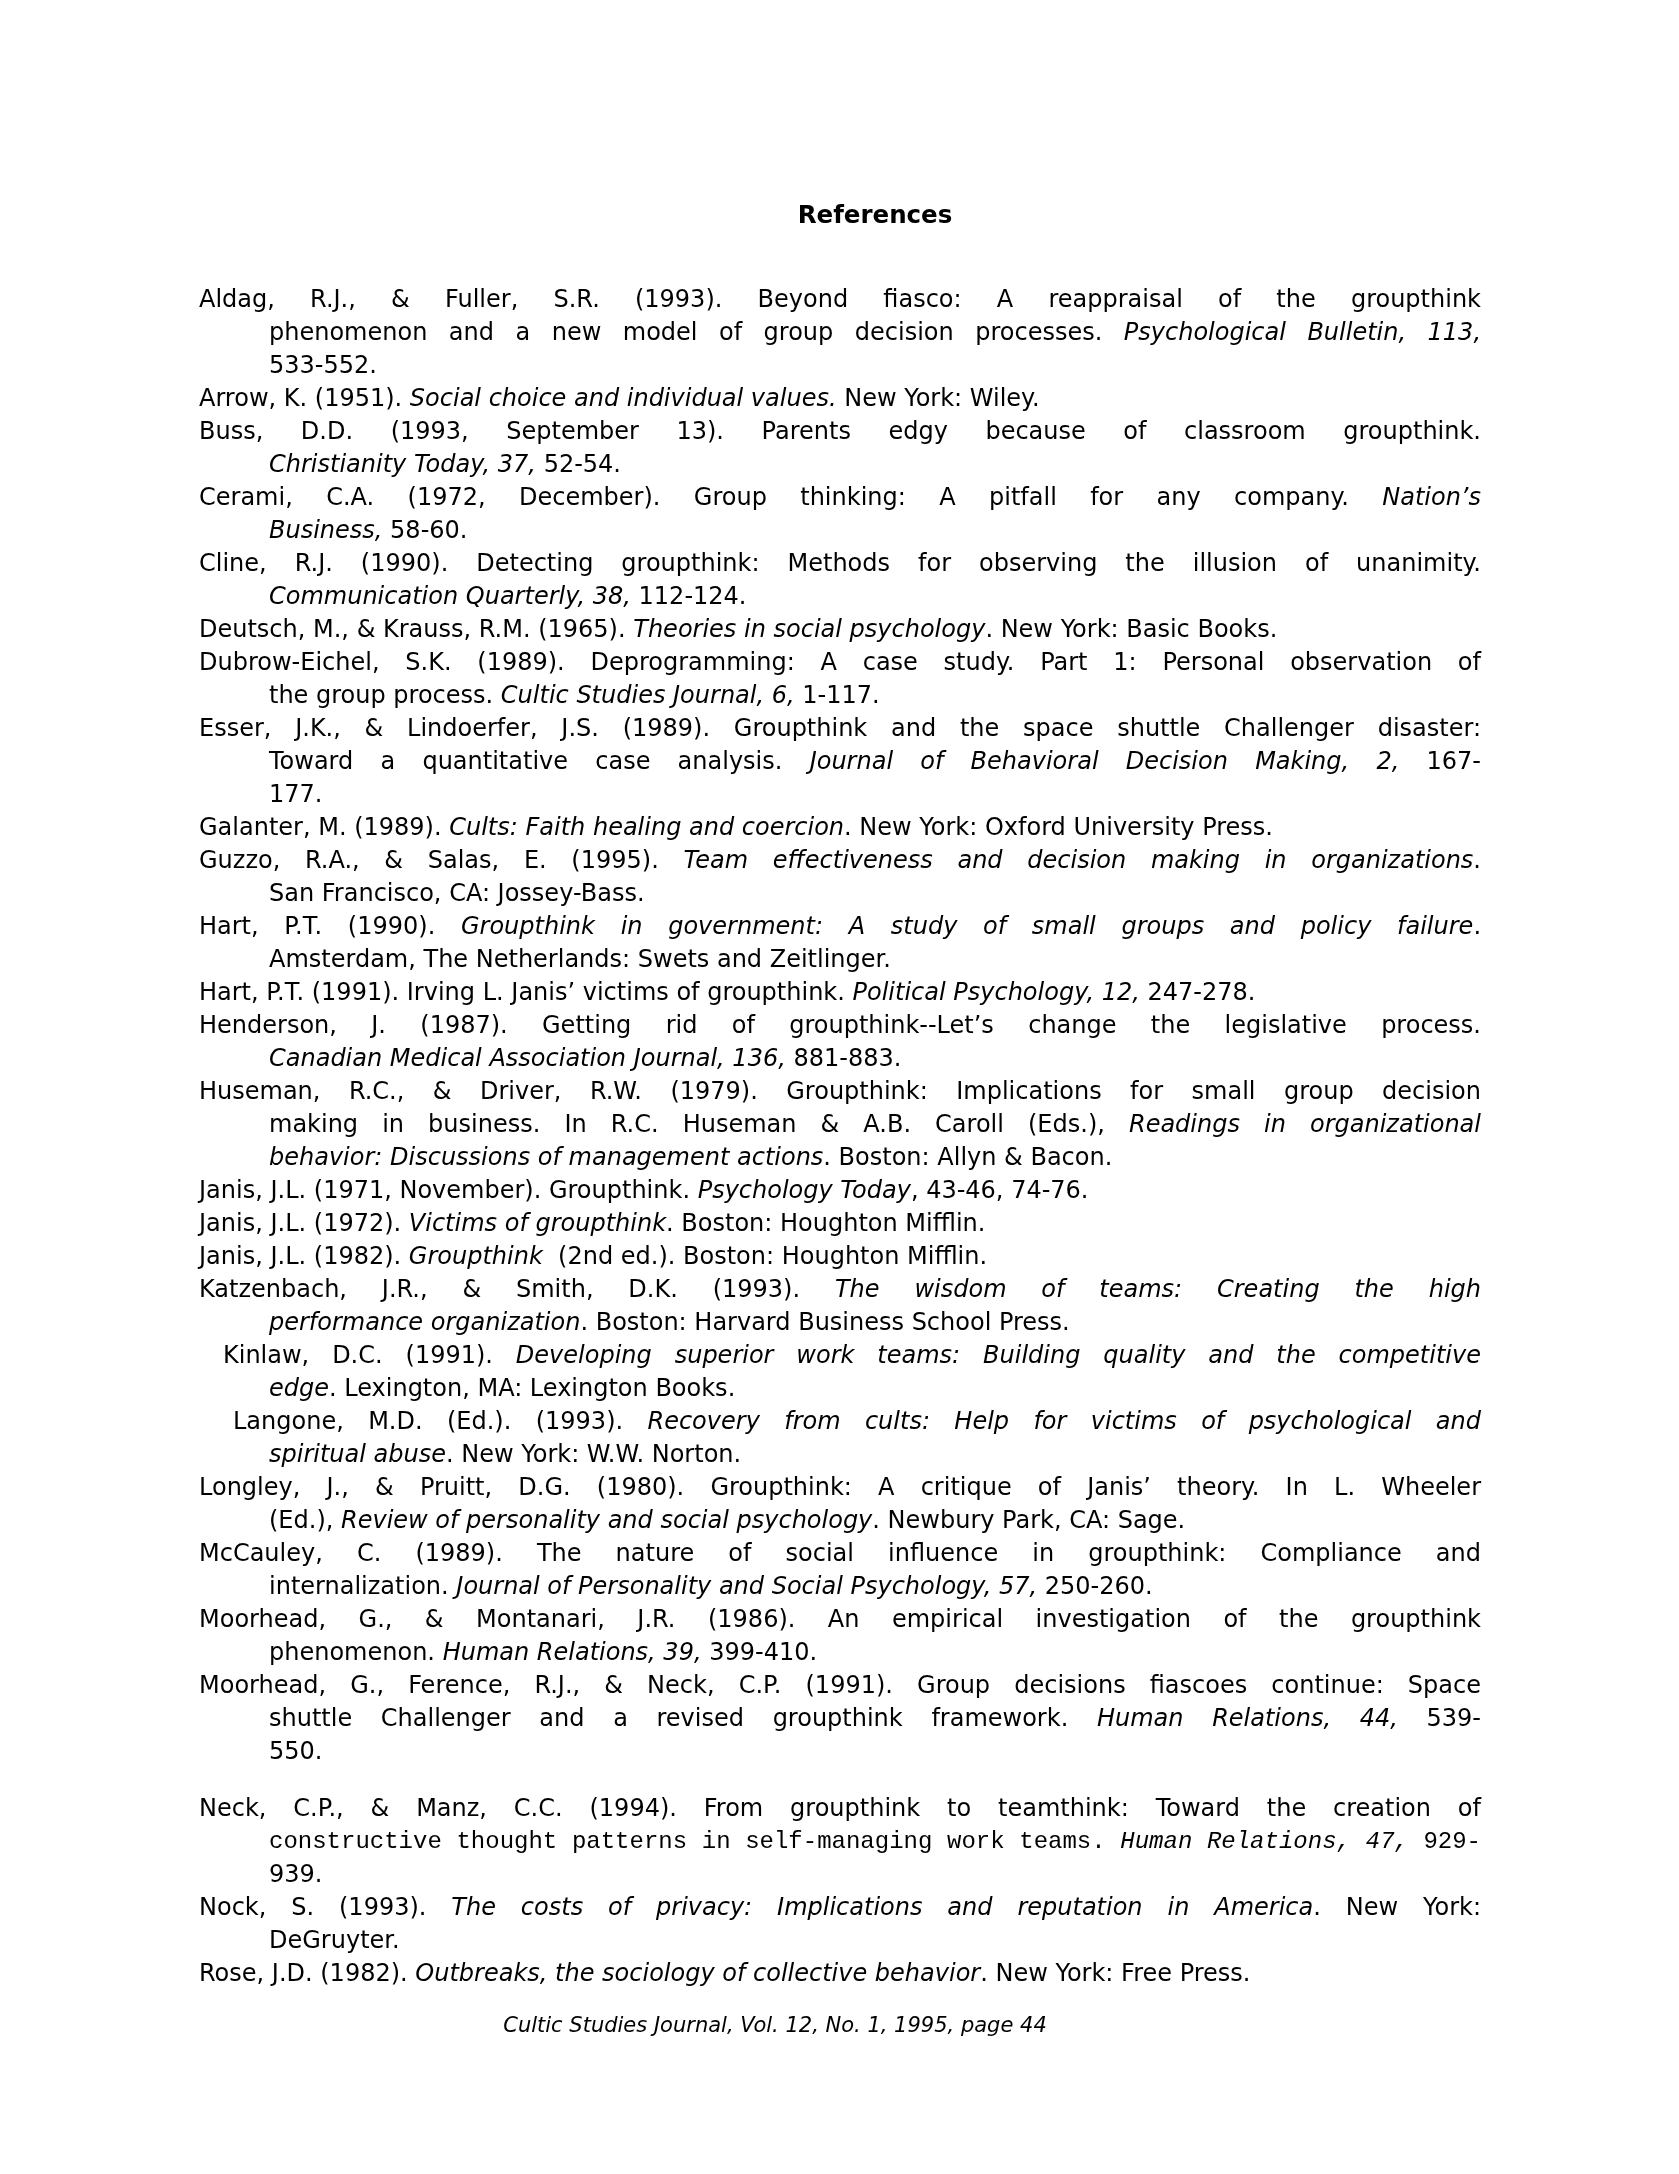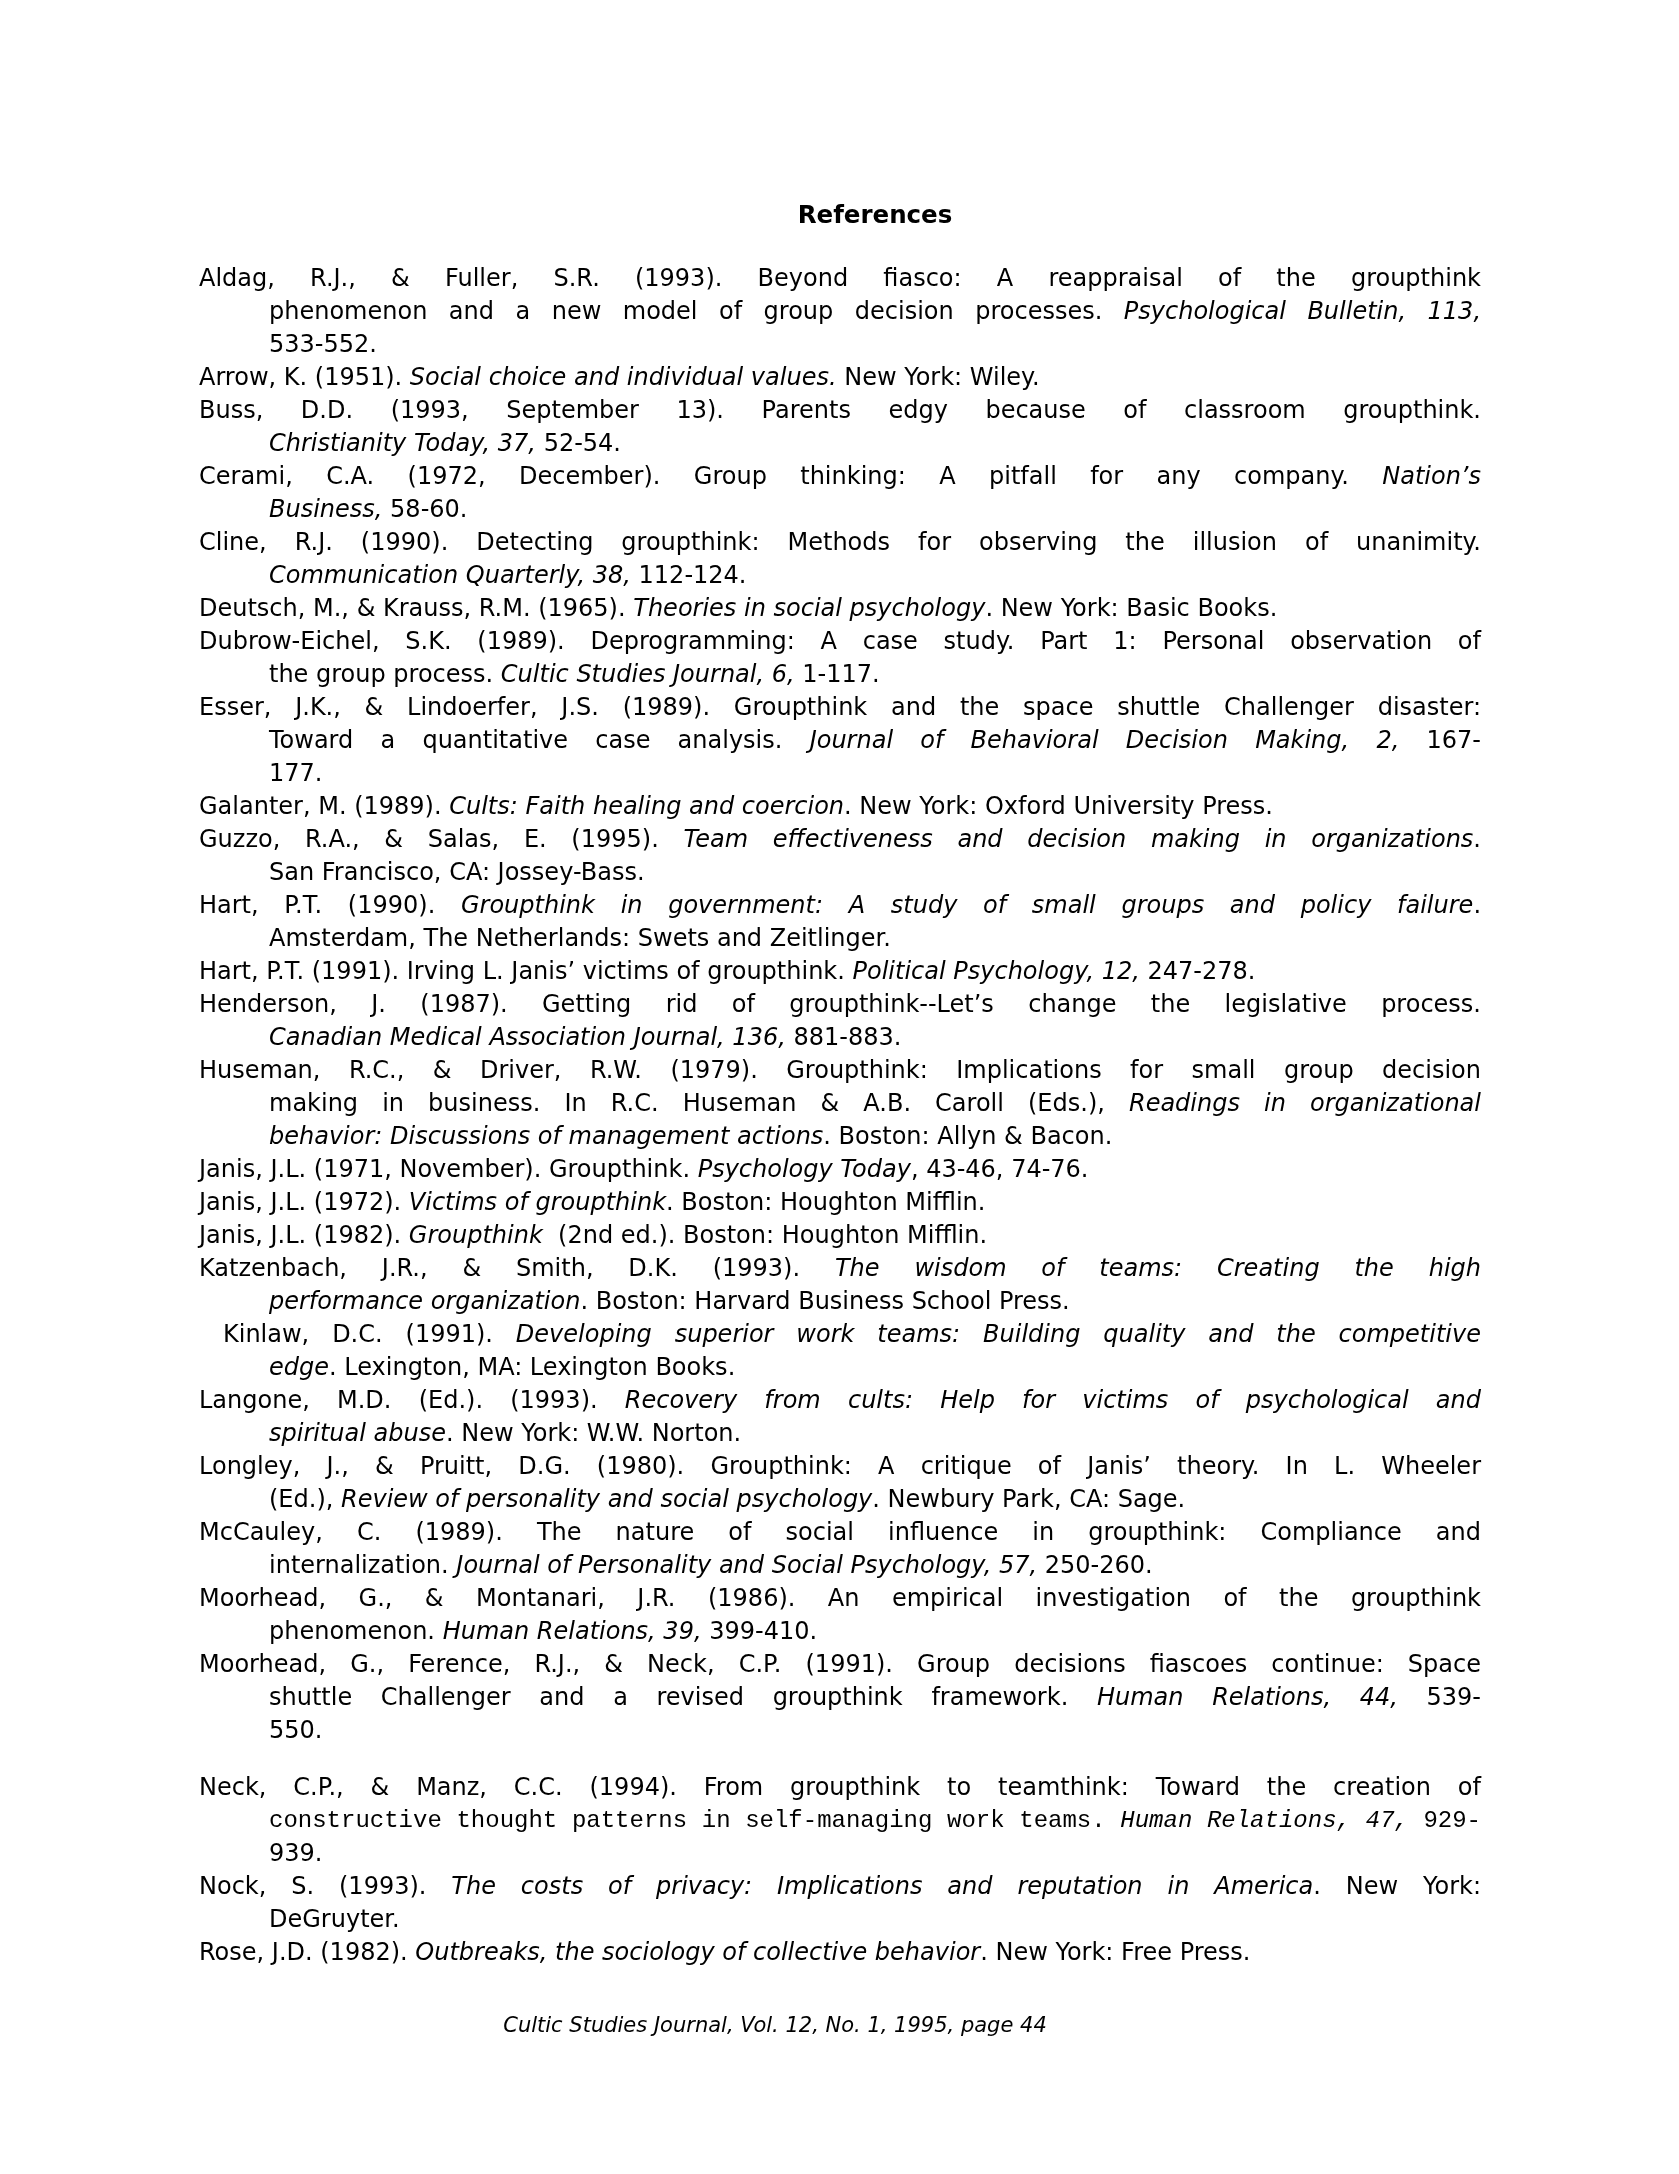--- a/index.html
+++ b/index.html
@@ -1,20 +1,20 @@
 <!DOCTYPE html>
 <html style="font-size:15px"><head>
 <meta charset="utf-8">
 <style>
   html, body { margin: 0; padding: 0; background: #ffffff; }
   body { width: 1680px; height: 2174px; position: relative; overflow: hidden;
          font-family: "DejaVu Sans", sans-serif; color: #000; }
   .title { position: absolute; top: 198px; left: 0; width: 1750px; text-align: center;
            font-weight: bold; font-size: 24.5px; line-height: 33px; margin: 0; }
-  .refs { position: absolute; top: 262px; left: 199px; width: 1282px; }
+  .refs { position: absolute; top: 283px; left: 199px; width: 1282px; }
   .ref { margin: 0; }
   .line { display: block; height: 33px; line-height: 33px; font-size: 24px;
           white-space: pre; text-align: justify; text-align-last: justify; }
   .line.cont { padding-left: 70px; }
   .line.last { text-align-last: left; }
   .it { font-style: italic; }
   .footer { position: absolute; top: 2011px; left: 0; width: 1550px; text-align: center;
             font-style: italic; font-size: 21px; line-height: 28px; margin: 0; }
 </style>
 </head>
@@ -89,21 +89,21 @@
     </div>
     <div class="ref">
       <span class="line" style="white-space: normal;"><span>Katzenbach, J.R., &amp; Smith, D.K. (1993). </span><span class="it">The wisdom of teams: Creating the high</span></span>
       <span class="line cont last"><span class="it">performance organization</span><span>. Boston: Harvard Business School Press.</span></span>
     </div>
     <div class="ref">
       <span class="line" style="white-space: normal; margin-left: 24px;"><span>Kinlaw, D.C. (1991). </span><span class="it">Developing superior work teams: Building quality and the competitive</span></span>
       <span class="line cont last"><span class="it">edge</span><span>. Lexington, MA: Lexington Books.</span></span>
     </div>
     <div class="ref">
-      <span class="line" style="white-space: normal;"><span>Langone, M.D. (Ed.). (1993). </span><span class="it">Recovery from cults: Help for victims of psychological and</span></span>
+      <span class="line" style="white-space: normal; margin-left: 34px;"><span>Langone, M.D. (Ed.). (1993). </span><span class="it">Recovery from cults: Help for victims of psychological and</span></span>
       <span class="line cont last"><span class="it">spiritual abuse</span><span>. New York: W.W. Norton.</span></span>
     </div>
     <div class="ref">
       <span class="line" style="white-space: normal;"><span>Longley, J., &amp; Pruitt, D.G. (1980). Groupthink: A critique of Janis’ theory. In L. Wheeler</span></span>
       <span class="line cont last"><span>(Ed.), </span><span class="it">Review of personality and social psychology</span><span>. Newbury Park, CA: Sage.</span></span>
     </div>
     <div class="ref">
       <span class="line" style="white-space: normal;"><span>McCauley, C. (1989). The nature of social influence in groupthink: Compliance and</span></span>
       <span class="line cont last"><span>internalization. </span><span class="it">Journal of Personality and Social Psychology, 57,</span><span> 250-260.</span></span>
     </div>

